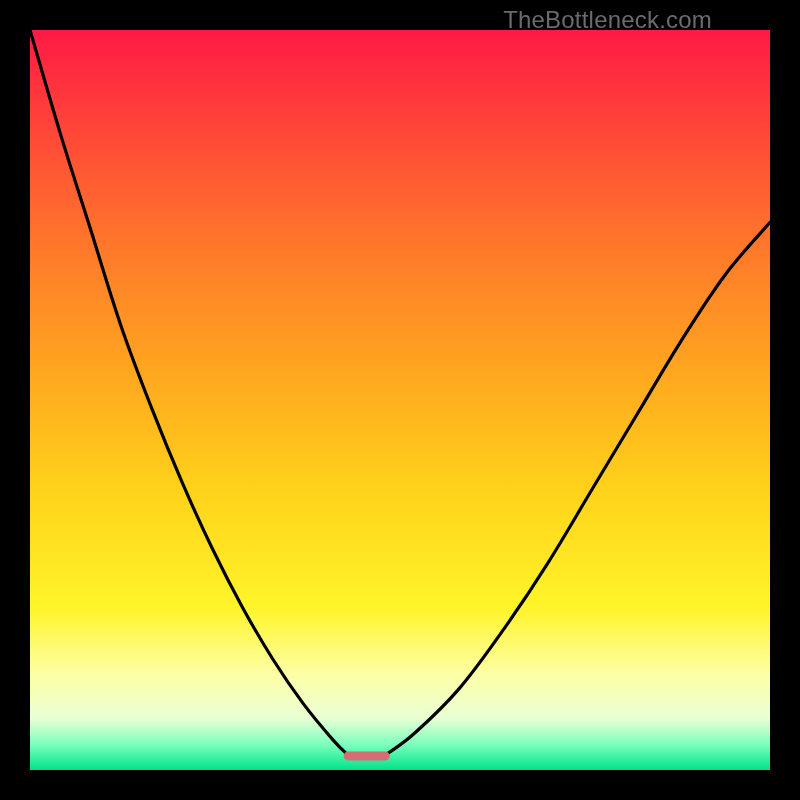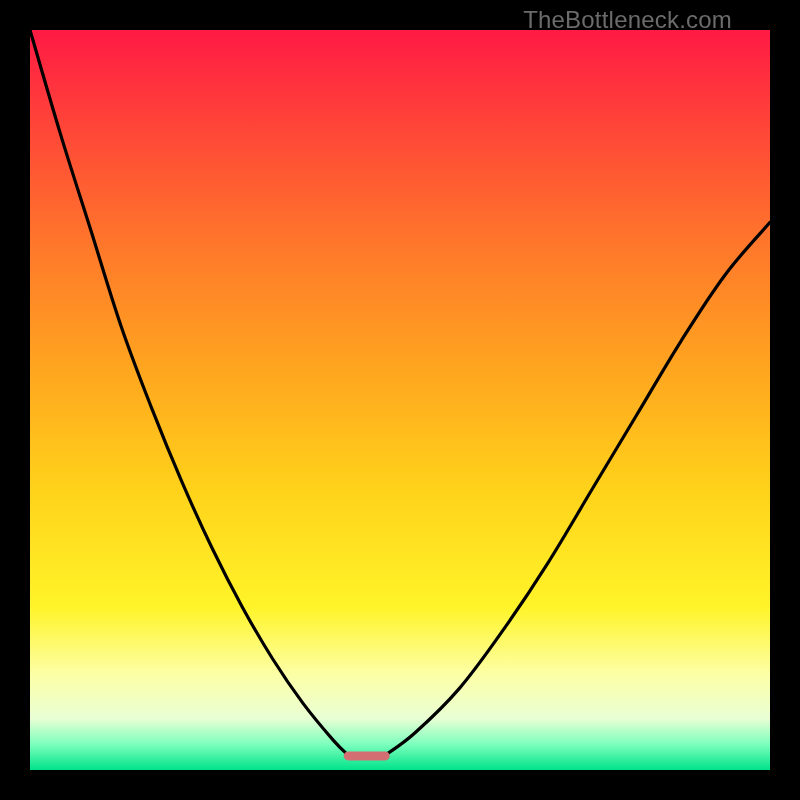--- a/index.html
+++ b/index.html
@@ -9,21 +9,20 @@
     height: 800px;
     overflow: hidden;
     background: #000;
     font-family: Arial, Helvetica, sans-serif;
   }
   .frame {
     position: absolute;
     left: 0; top: 0;
     width: 724px; height: 800px;
     background: #000;
-    padding-left: 20px;
   }
   .plot {
     position: absolute;
     left: 30px;
     top: 30px;
     width: 740px;
     height: 740px;
     overflow: hidden;
   }
   .watermark {

